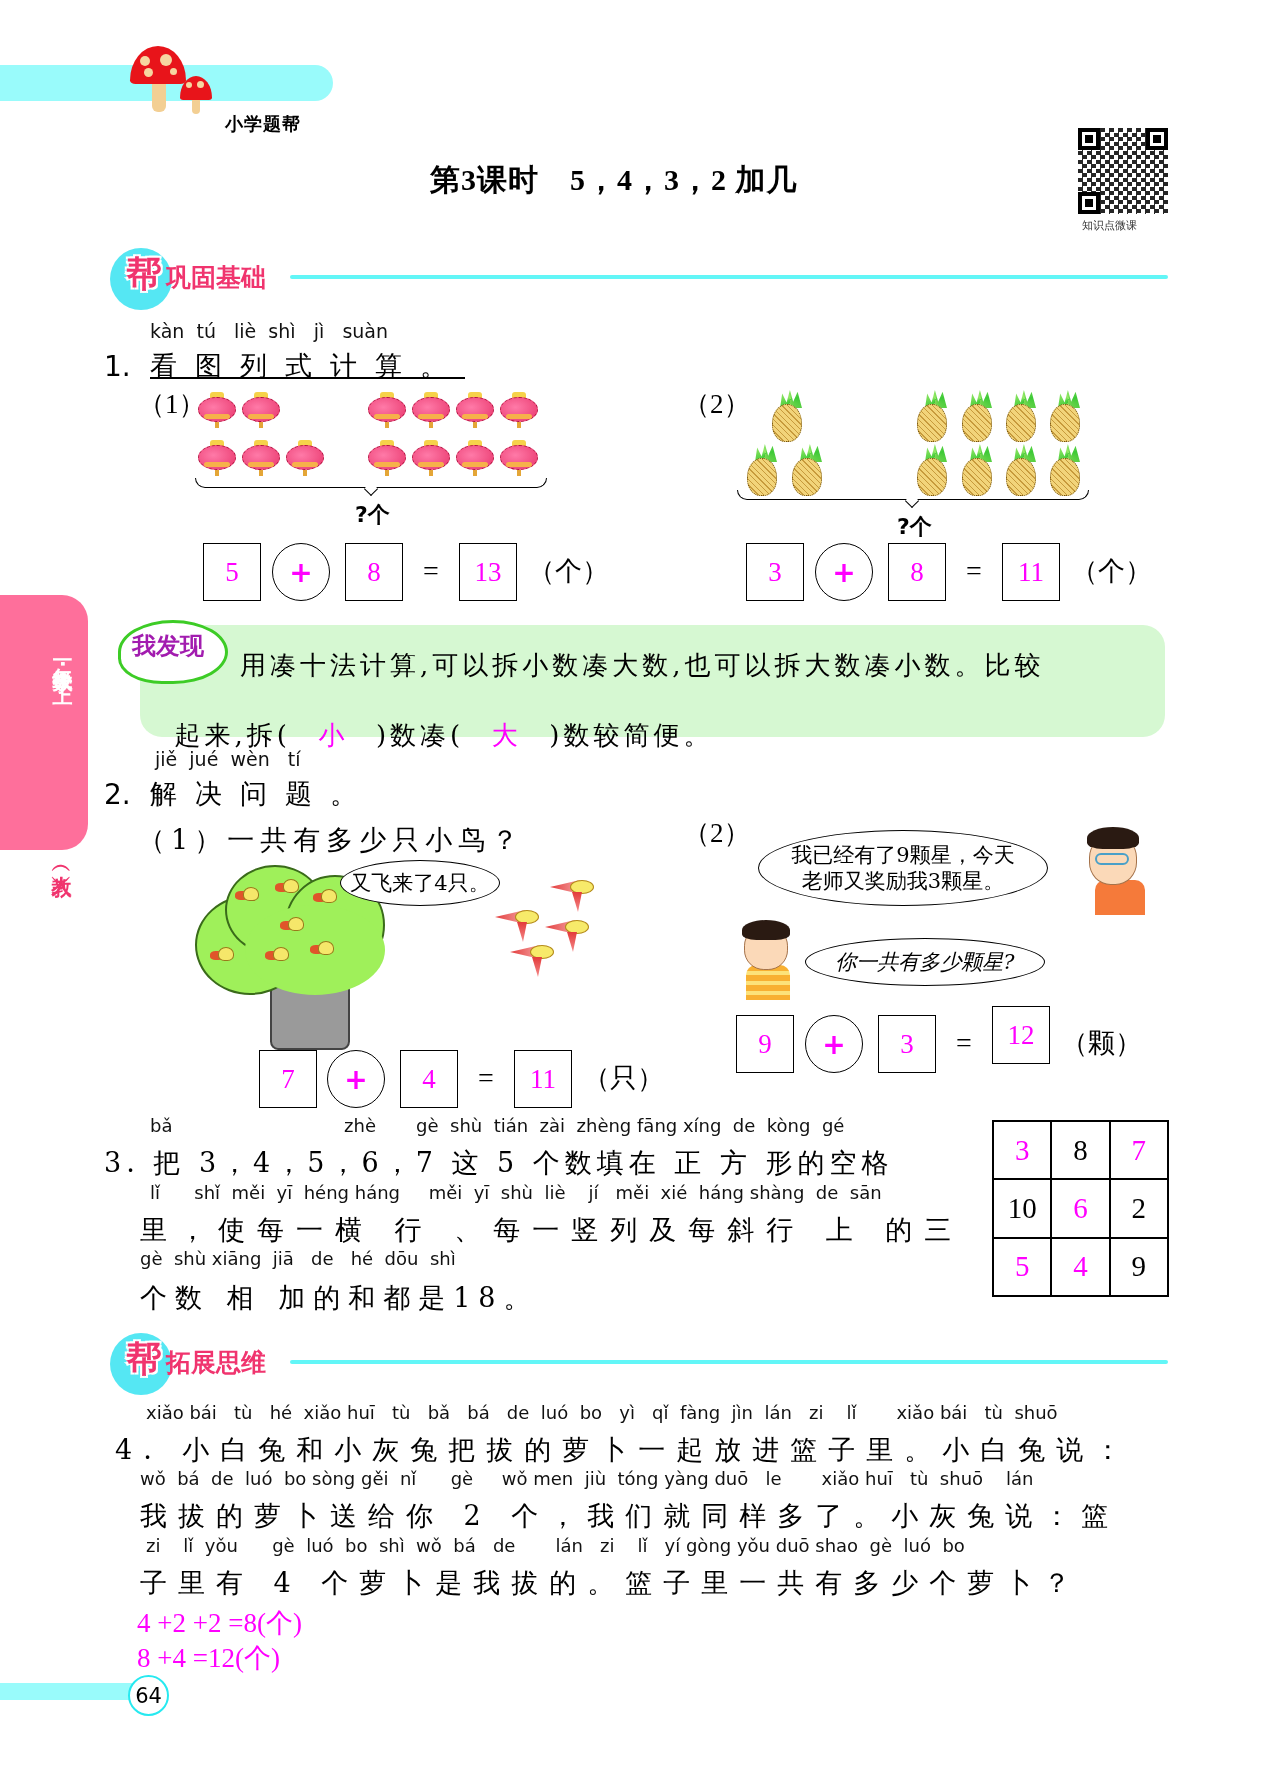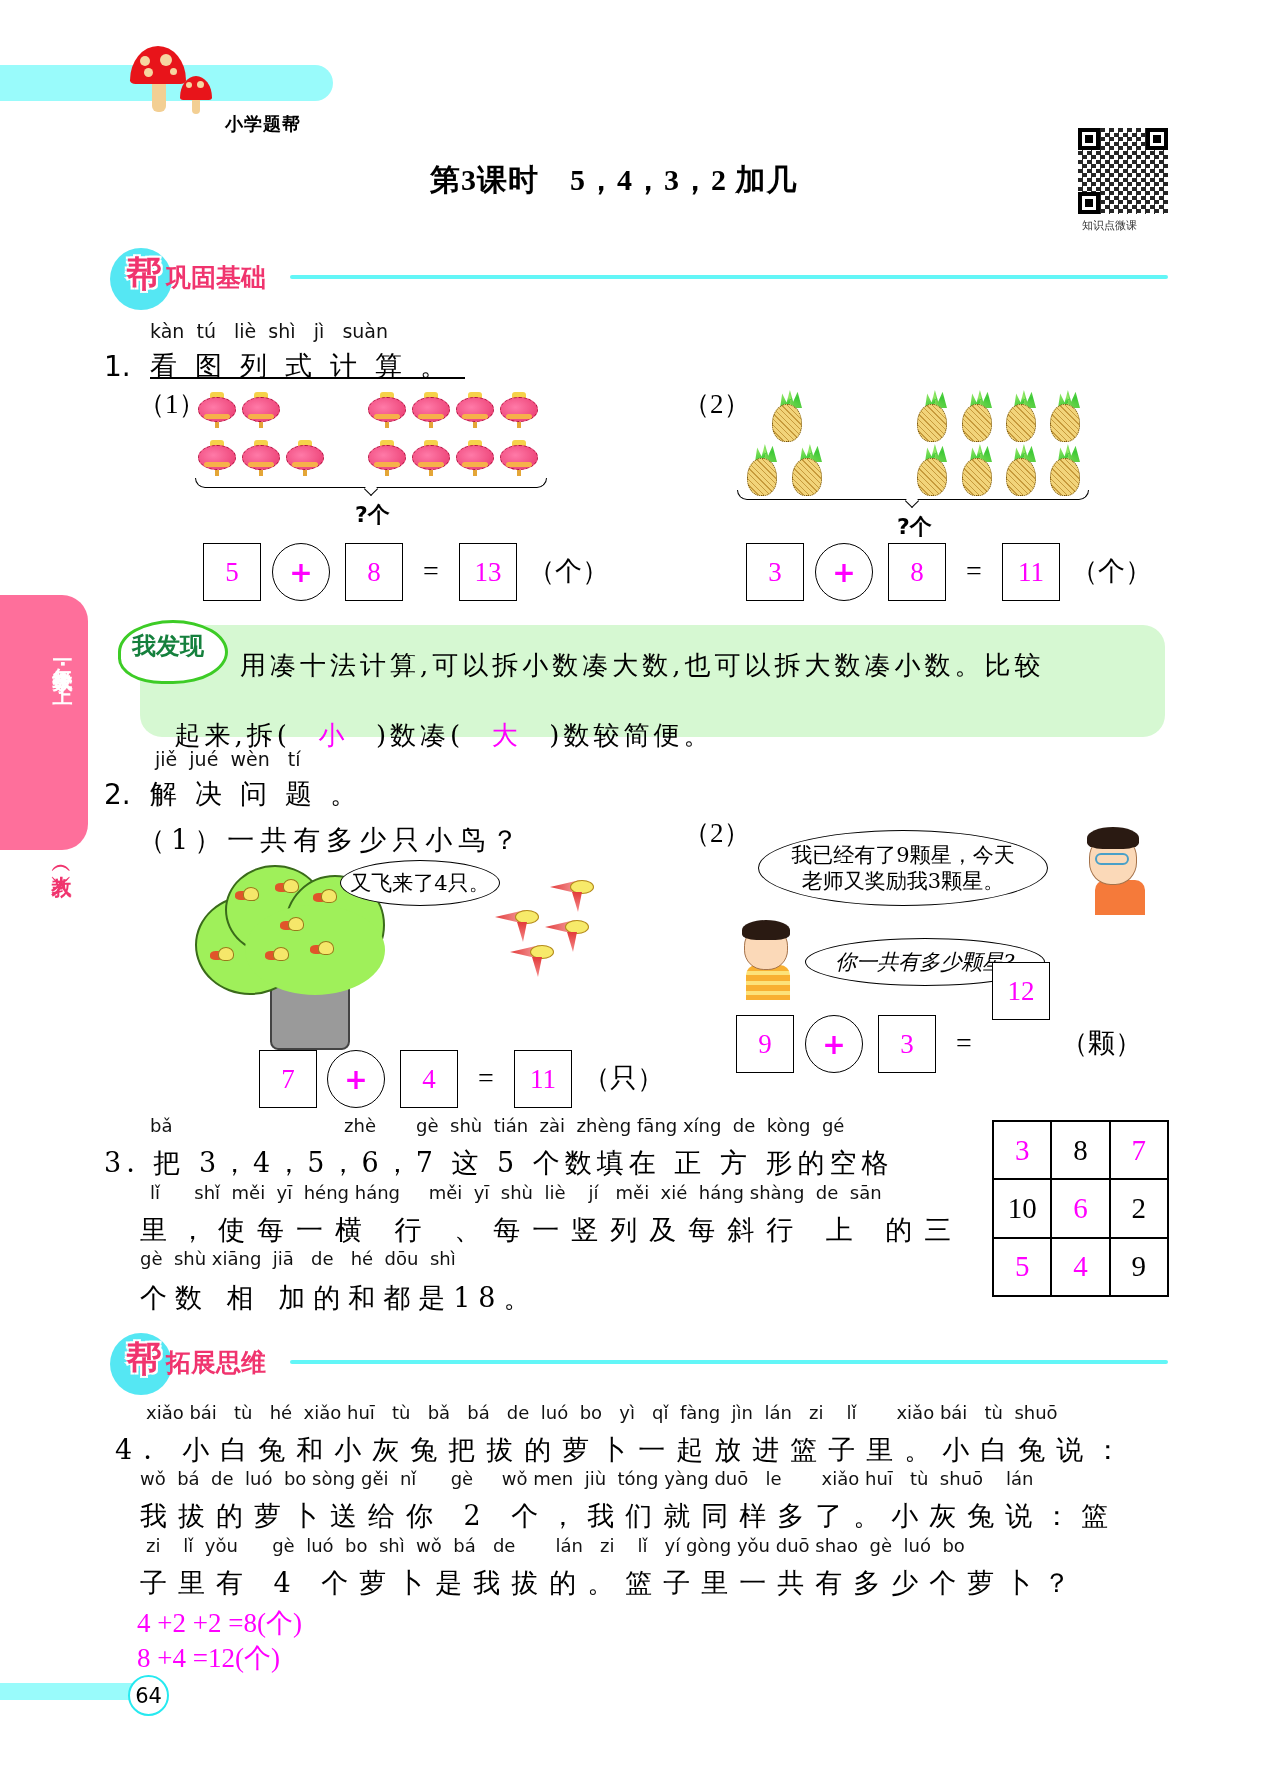--- a/index.html
+++ b/index.html
@@ -45,21 +45,21 @@
   .pine { position: absolute; width: 36px; height: 52px; }
   .pine .leaf { position: absolute; left: 10px; top: 0; width: 22px; height: 18px; background: conic-gradient(from 200deg, #3cc936, #9bea6a, #3cc936, #7fd855); clip-path: polygon(0 100%, 10% 20%, 30% 70%, 45% 0, 60% 65%, 80% 10%, 100% 100%); }
   .pine .fruit { position: absolute; left: 2px; top: 14px; width: 30px; height: 38px; border-radius: 50% 50% 45% 45%; background: repeating-linear-gradient(45deg, #f2d47a 0 3px, #c79a3c 3px 4px), #f2d47a; border: 1px dotted #6d4e0f; }
 
   .brace { position: absolute; border-bottom: 1.5px solid #000; border-left: 1.5px solid #000; border-right: 1.5px solid #000; border-radius: 0 0 10px 10px; height: 10px; }
   .brace-tip { position: absolute; width: 10px; height: 10px; border-right: 1.5px solid #000; border-bottom: 1.5px solid #000; transform: rotate(45deg); background: #fff; }
 
   
   .discover { left: 140px; top: 625px; width: 1025px; height: 112px; background: #d6f8d2; border-radius: 22px; }
   .discover-badge { left: 118px; top: 620px; width: 110px; height: 64px; background: #fff; border: 3px solid #3dcc26; border-radius: 50% 50% 50% 40%; }
-  .discover-badge-text { left: 132px; top: 630px; font-size: 24px; font-weight: bold; color: #15803d; font-family: "DejaVu Sans", sans-serif; }
+  .discover-badge-text { left: 132px; top: 630px; font-size: 24px; font-weight: bold; color: #a21caf; font-family: "DejaVu Sans", sans-serif; }
   .discover-text { font-size: 26px; letter-spacing: 4px; white-space: pre; }
 
   
   .side-tab { left: 0; top: 595px; width: 88px; height: 255px; background: #fe6f9b; border-radius: 0 26px 26px 0; }
   .side-tab-text { left: 52px; top: 650px; width: 24px; color: #fff; font-weight: bold; font-family: "DejaVu Sans", sans-serif; font-size: 20px; line-height: 26px; text-align: center; writing-mode: vertical-rl; letter-spacing: 2px; }
   .side-edition { left: 52px; top: 858px; width: 24px; color: #f0346e; font-weight: bold; font-family: "DejaVu Sans", sans-serif; font-size: 20px; writing-mode: vertical-rl; letter-spacing: 2px; }
 
   
   .bubble { position: absolute; border: 1.5px solid #000; border-radius: 50%; background: #fff; display: flex; align-items: center; justify-content: center; font-size: 21px; white-space: pre; line-height: 26px; }
 
@@ -378,21 +378,21 @@
   <div class="shirt" style="left:8px;top:45px;width:44px;height:35px;background:repeating-linear-gradient(#f8b032 0 6px, #fce27a 6px 10px);"></div>
   <div class="face" style="left:6px;top:6px;width:44px;height:44px;"></div>
   <div class="hair" style="left:4px;top:0;width:48px;height:20px;"></div>
 </div>
 <div class="bubble" style="left:805px;top:938px;width:240px;height:48px;font-style:italic;">你一共有多少颗星?</div>
 
 <div class="box" style="left:736px;top:1015px;">9</div>
 <div class="circ" style="left:805px;top:1015px;">+</div>
 <div class="box" style="left:878px;top:1015px;">3</div>
 <div class="eq" style="left:956px;top:1027px;">=</div>
-<div class="box" style="left:992px;top:962px;text-align:right;">12</div>
+<div class="box" style="left:992px;top:1006px;text-align:right;">12</div>
 <div class="unit" style="left:1061px;top:1025px;">（颗）</div>
 
 <div class="abs pinyin" style="left:150px;top:1115px;font-size:18px;">bǎ                              zhè       gè  shù  tián  zài  zhèng fāng xíng  de  kòng  gé</div>
 <div class="abs qline" style="left:104px;top:1145px;letter-spacing:5px;font-size:27px;">3. 把 3，4，5，6，7 这 5 个数填在 正 方 形的空格</div>
 <div class="abs pinyin" style="left:150px;top:1182px;font-size:18px;">lǐ      shǐ  měi  yī  héng háng     měi  yī  shù  liè    jí   měi  xié  háng shàng  de  sān</div>
 <div class="abs qline" style="left:140px;top:1212px;letter-spacing:12px;">里，使每一横 行 、每一竖列及每斜行 上 的三</div>
 <div class="abs pinyin" style="left:140px;top:1248px;font-size:18px;">gè  shù xiāng  jiā   de   hé  dōu  shì</div>
 <div class="abs qline" style="left:140px;top:1280px;letter-spacing:8px;">个数 相 加的和都是18。</div>
 
 <div class="abs grid">

